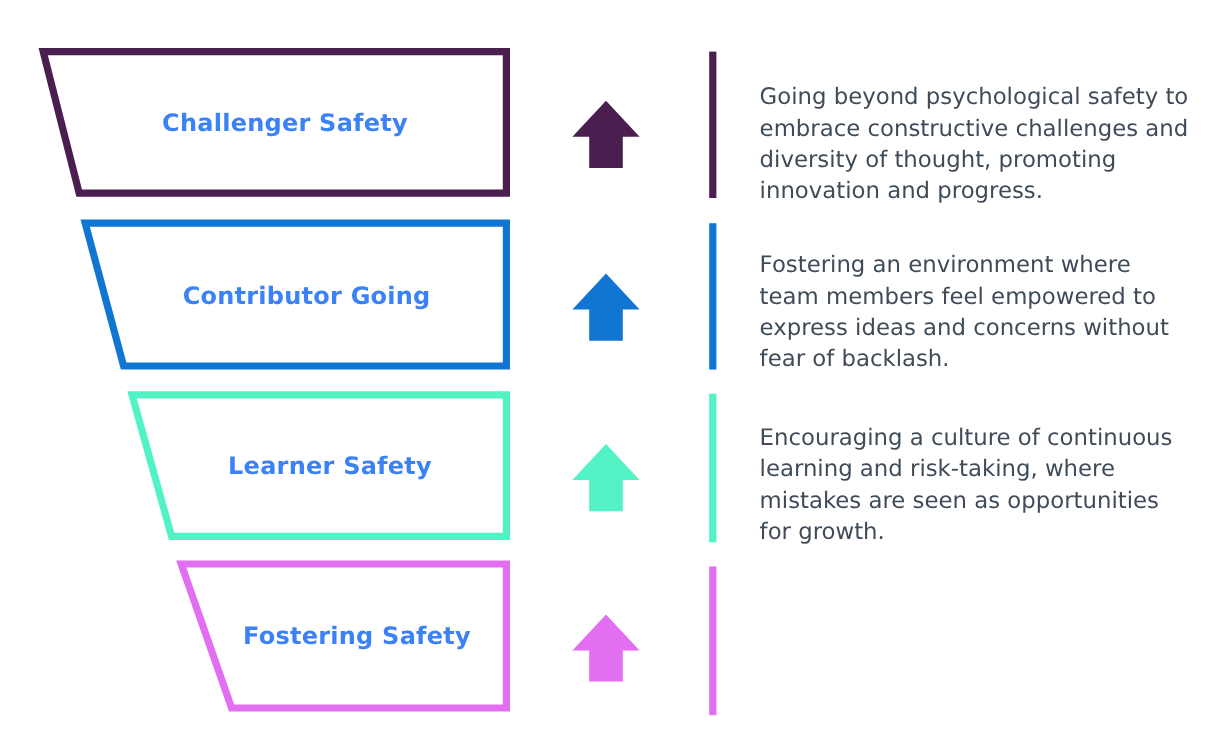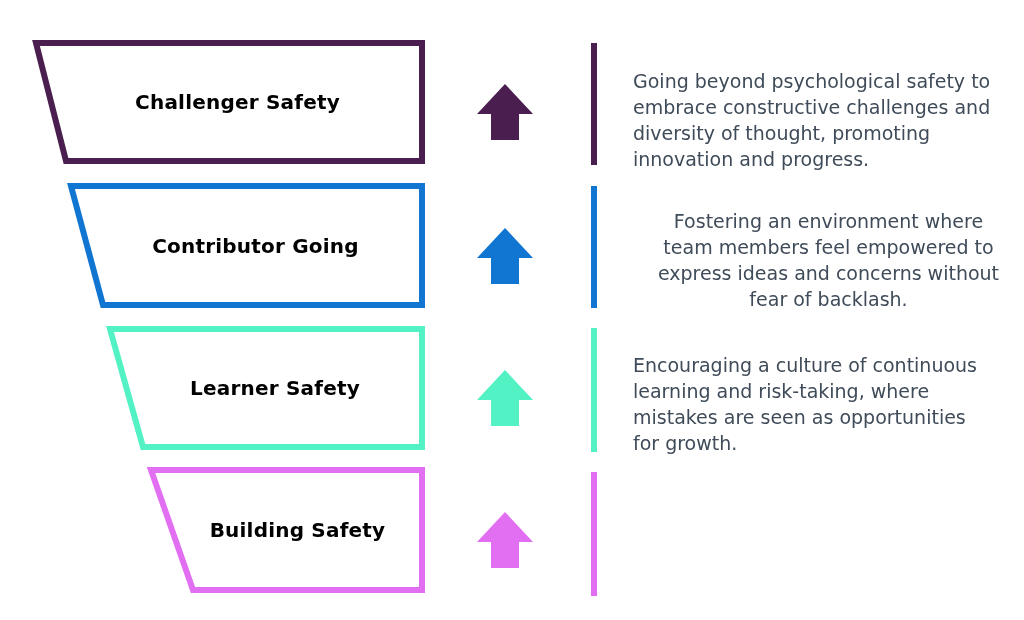--- a/index.html
+++ b/index.html
@@ -22,38 +22,38 @@
     width: 1024px;
     height: 620px;
   }
   .stage-label {
     position: absolute;
     display: flex;
     align-items: center;
     justify-content: center;
     font-size: 20px;
     font-weight: bold;
-    color: #000000;
+    color: #3b82f6;
     letter-spacing: 0.2px;
   }
   .label-1 { left: 50px;  top: 40px;  width: 375px; height: 124px; }
   .label-2 { left: 86px;  top: 183px; width: 339px; height: 125px; }
   .label-3 { left: 125px; top: 326px; width: 300px; height: 124px; }
   .label-4 { left: 170px; top: 467px; width: 255px; height: 126px; }
   .stage-desc {
     position: absolute;
     left: 633px;
     width: 391px;
     font-size: 19px;
     line-height: 26px;
     color: #3f4b59;
     white-space: pre-line;
   }
   .desc-1 { top: 68px; }
-  .desc-2 { top: 208px; text-align: center; }
+  .desc-2 { top: 208px; }
   .desc-3 { top: 352px; }
   .desc-4 { top: 498px; }
 </style>
 </head>
 <body>
 
 <div class="canvas">
 
   <svg class="shape-layer" viewBox="0 0 1024 620" xmlns="http://www.w3.org/2000/svg">
 
@@ -70,21 +70,21 @@
     <rect x="591" y="328" width="6" height="124" fill="#52f2c4"></rect>
 
     <polygon points="151,470 422,470 422,590 193,590" fill="#ffffff" stroke-width="6" stroke="#e26ff2"></polygon>
     <polygon points="505,512 533,542 519,542 519,568 491,568 491,542 477,542" fill="#e26ff2"></polygon>
     <rect x="591" y="472" width="6" height="124" fill="#e26ff2"></rect>
   </svg>
 
   <div class="stage-label label-1">Challenger Safety</div>
   <div class="stage-label label-2">Contributor Going</div>
   <div class="stage-label label-3">Learner Safety</div>
-  <div class="stage-label label-4">Building Safety</div>
+  <div class="stage-label label-4">Fostering Safety</div>
 
   <div class="stage-desc desc-1">Going beyond psychological safety to
 embrace constructive challenges and
 diversity of thought, promoting
 innovation and progress.</div>
   <div class="stage-desc desc-2">Fostering an environment where
 team members feel empowered to
 express ideas and concerns without
 fear of backlash.</div>
   <div class="stage-desc desc-3">Encouraging a culture of continuous

